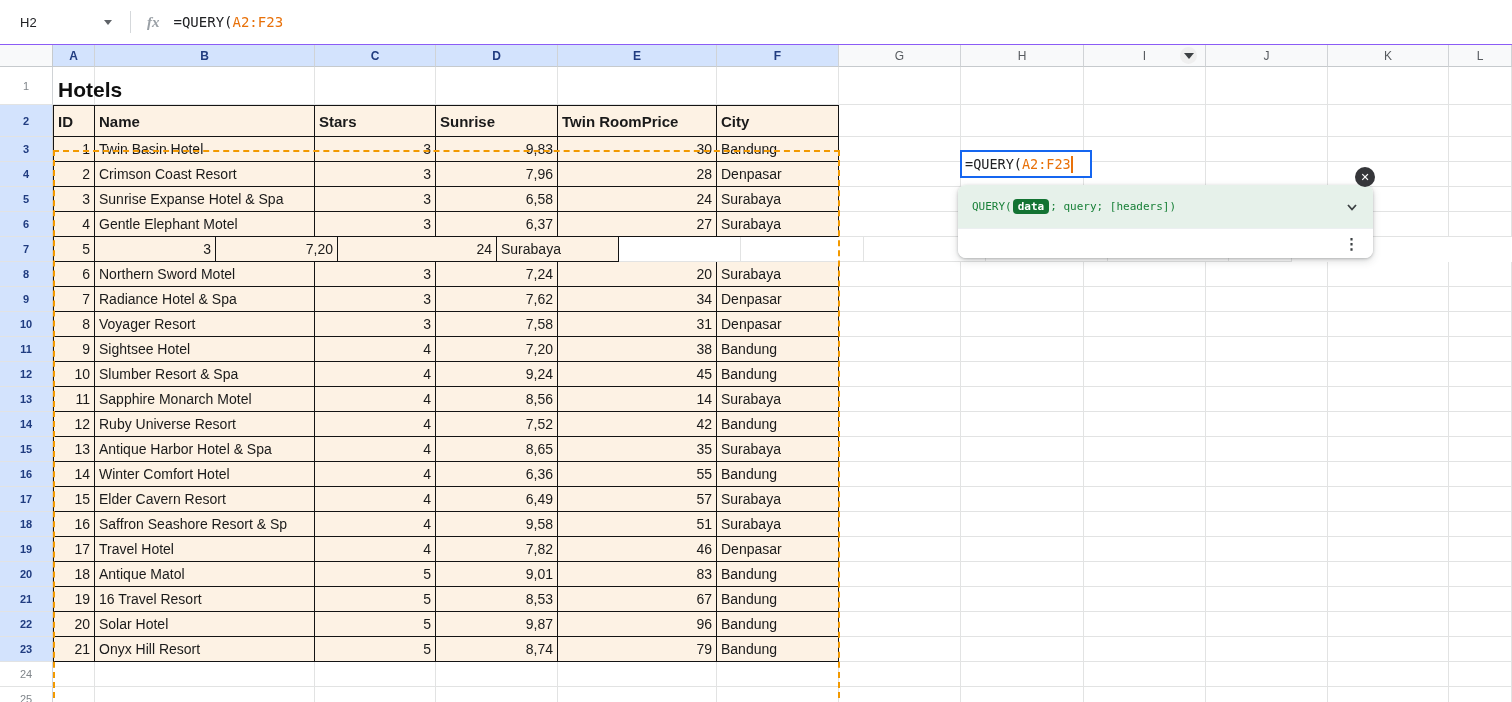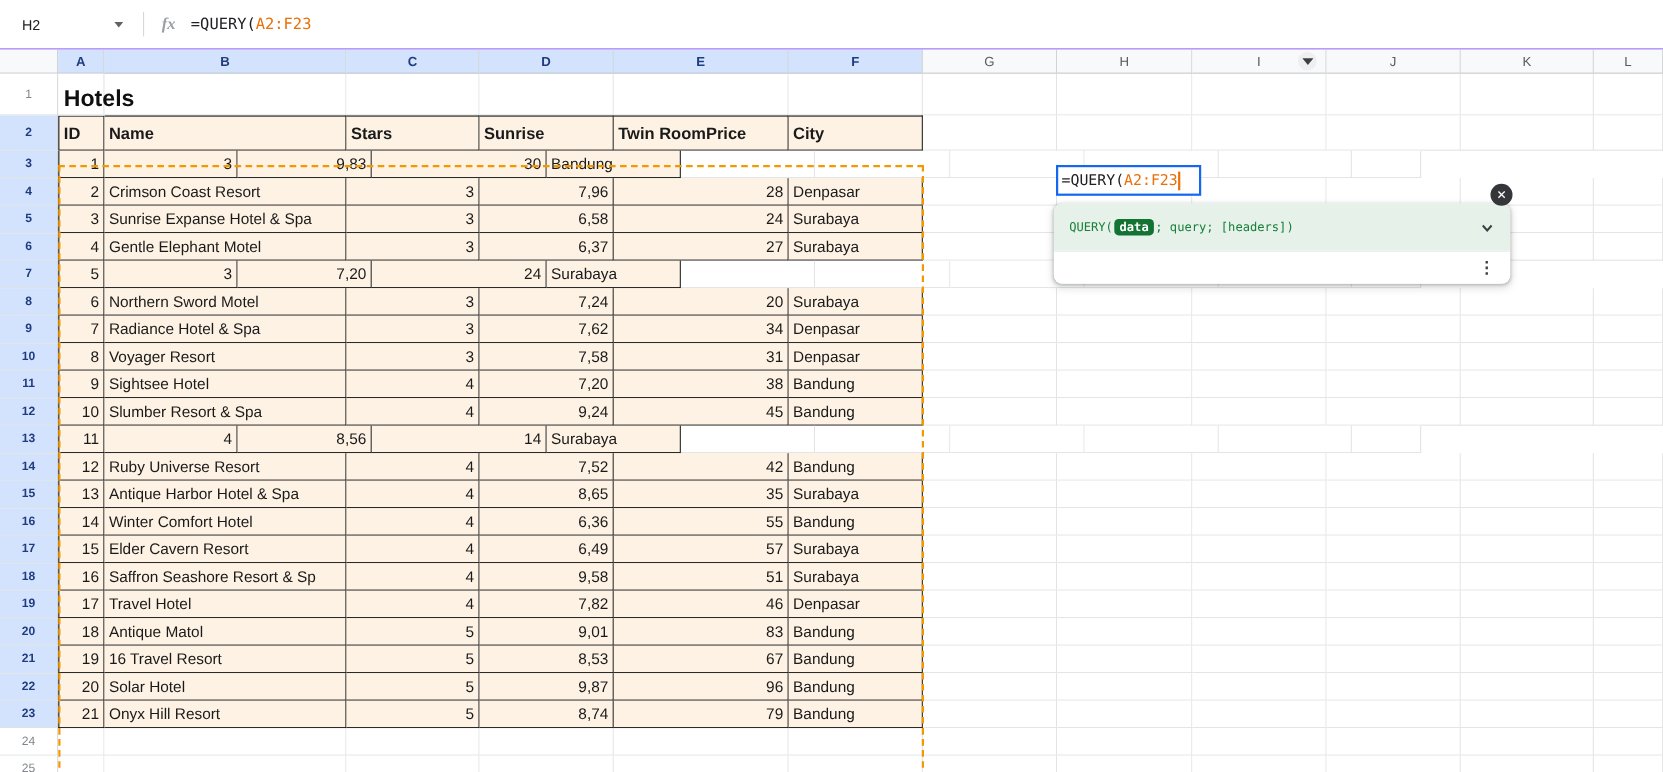--- a/index.html
+++ b/index.html
@@ -131,20 +131,21 @@
       <div class="cell" style="width: 122px; line-height: 31px;"></div>
       <div class="cell" style="width: 123px; line-height: 31px;"></div>
       <div class="cell" style="width: 122px; line-height: 31px;"></div>
       <div class="cell" style="width: 122px; line-height: 31px;"></div>
       <div class="cell" style="width: 121px; line-height: 31px;"></div>
       <div class="cell" style="width: 63px; line-height: 31px;"></div>
     </div>
     <div class="grid-row" style="height: 25px;">
       <div class="rowhdr hl">3</div>
       <div class="cell tbl al-r first" style="width: 42px; line-height: 24px;">1</div>
+      <div class="cell tbl al-l" style="width: 220px; line-height: 24px;">Twin Basin Hotel</div>
       <div class="cell tbl al-r" style="width: 121px; line-height: 24px;">3</div>
       <div class="cell tbl al-r" style="width: 122px; line-height: 24px;">9,83</div>
       <div class="cell tbl al-r" style="width: 159px; line-height: 24px;">30</div>
       <div class="cell tbl al-l" style="width: 122px; line-height: 24px;">Bandung</div>
       <div class="cell" style="width: 122px; line-height: 24px;"></div>
       <div class="cell" style="width: 123px; line-height: 24px;"></div>
       <div class="cell" style="width: 122px; line-height: 24px;"></div>
       <div class="cell" style="width: 122px; line-height: 24px;"></div>
       <div class="cell" style="width: 121px; line-height: 24px;"></div>
       <div class="cell" style="width: 63px; line-height: 24px;"></div>
@@ -279,20 +280,21 @@
       <div class="cell" style="width: 122px; line-height: 24px;"></div>
       <div class="cell" style="width: 123px; line-height: 24px;"></div>
       <div class="cell" style="width: 122px; line-height: 24px;"></div>
       <div class="cell" style="width: 122px; line-height: 24px;"></div>
       <div class="cell" style="width: 121px; line-height: 24px;"></div>
       <div class="cell" style="width: 63px; line-height: 24px;"></div>
     </div>
     <div class="grid-row" style="height: 25px;">
       <div class="rowhdr hl">13</div>
       <div class="cell tbl al-r first" style="width: 42px; line-height: 24px;">11</div>
+      <div class="cell tbl al-l" style="width: 220px; line-height: 24px;">Sapphire Monarch Motel</div>
       <div class="cell tbl al-r" style="width: 121px; line-height: 24px;">4</div>
       <div class="cell tbl al-r" style="width: 122px; line-height: 24px;">8,56</div>
       <div class="cell tbl al-r" style="width: 159px; line-height: 24px;">14</div>
       <div class="cell tbl al-l" style="width: 122px; line-height: 24px;">Surabaya</div>
       <div class="cell" style="width: 122px; line-height: 24px;"></div>
       <div class="cell" style="width: 123px; line-height: 24px;"></div>
       <div class="cell" style="width: 122px; line-height: 24px;"></div>
       <div class="cell" style="width: 122px; line-height: 24px;"></div>
       <div class="cell" style="width: 121px; line-height: 24px;"></div>
       <div class="cell" style="width: 63px; line-height: 24px;"></div>

